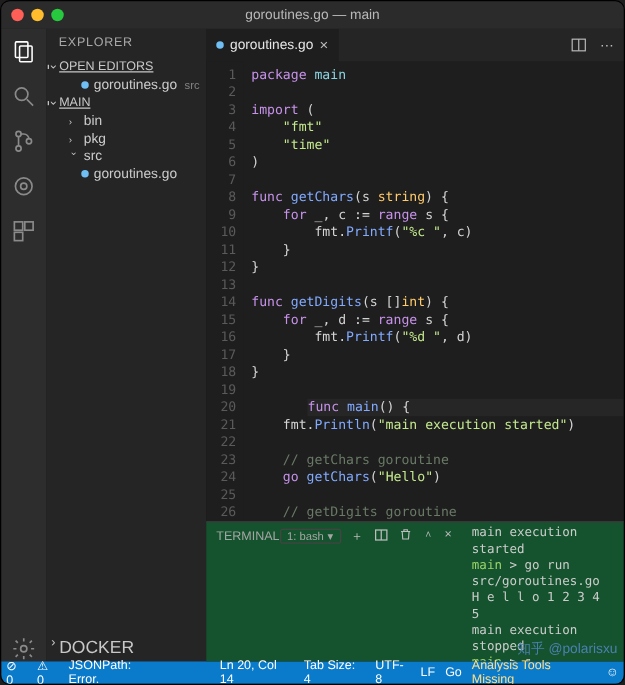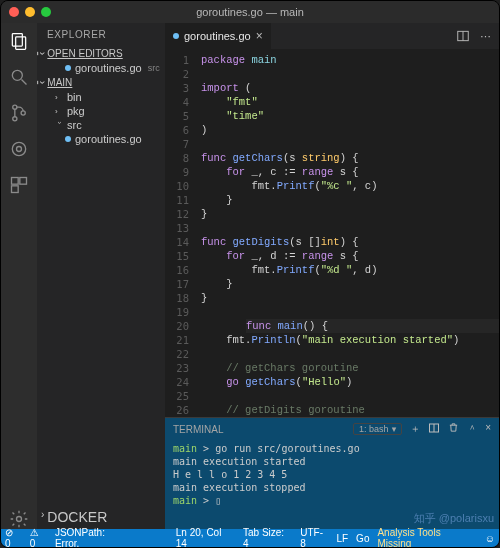--- a/index.html
+++ b/index.html
@@ -44,27 +44,27 @@
   .tabbar { height: 26px; background: #252526; display: flex; align-items: stretch; }
   .tab { display: flex; align-items: center; gap: 5px; padding: 0 8px; background: #1e1e1e; color: #e6e6e6; font-size: 11px; border-right: 1px solid #252526; }
   .tab .close { color: #bcbcbc; font-size: 12px; cursor: pointer; }
   .tabbar .grow { flex: 1; }
   .tabbar .right-icons { display: flex; align-items: center; gap: 10px; padding: 0 8px; color: #bcbcbc; }
 
   .code-area { flex: 1; display: flex; overflow: hidden; font-family: Menlo, Consolas, monospace; font-size: 10.5px; line-height: 14px; }
   .gutter { width: 30px; text-align: right; color: #5a5a5a; padding: 4px 6px 4px 0; background: #1e1e1e; user-select: none; }
   .gutter div { height: 14px; }
   .code { padding: 4px 0 4px 6px; white-space: pre; color: #d4d4d4; flex: 1; position: relative; }
-  .code .row { height: 14px; font-family: Liberation Mono, monospace; }
+  .code .row { height: 14px; }
   .kw { color: #c792ea; } .fn { color: #82aaff; } .ty { color: #ffcb6b; }
   .str { color: #c3e88d; } .cm { color: #697a66; }
   .pkg { color: #8bd4e0; } .id { color: #d4d4d4; }
   .cursor-line { background: rgba(255,255,255,0.04); margin-left: 45px; }
 
-  .terminal-wrap { border-top: 1px solid #3a3a3a; background: #0c4a6e; height: 112px; display: flex; flex-direction: column; }
+  .terminal-wrap { border-top: 1px solid #3a3a3a; background: #14532d; height: 112px; display: flex; flex-direction: row; }
   .term-head { display: flex; align-items: center; height: 22px; padding: 0 8px; color: #a5a5a5; font-size: 10px; }
   .term-head .grow { flex: 1; }
   .term-head .sel { border: 1px solid #444; padding: 0 5px; border-radius: 2px; font-size: 9px; display: flex; align-items: center; gap: 3px; margin-right: 8px; }
   .term-head .icons { display: flex; gap: 8px; color: #bcbcbc; }
   .term-body { flex: 1; padding: 2px 8px; font-family: Menlo, monospace; font-size: 10px; line-height: 13px; color: #cccccc; overflow: hidden; }
   .prompt { color: #9bd46a; }
 
   .statusbar { height: 18px; background: #0a7aca; color: #fff; display: flex; align-items: center; font-size: 10px; padding: 0 4px; gap: 10px; }
   .statusbar .grow { flex: 1; }
   .sb-left { display: flex; align-items: center; gap: 8px; }
@@ -237,22 +237,22 @@
           <span>
               <svg width="11" height="11" viewBox="0 0 24 24" fill="none" stroke="currentColor" stroke-width="2">
                 <path d="M4 7h16M9 7V4h6v3M6 7l1 13h10l1-13"></path>
               </svg>
             </span>
           <span>＾</span>
           <span>×</span>
         </div>
       </div>
       <div class="term-body" id="term">
+          <div>main execution started</div>
           <div><span class="prompt">main</span> &gt; go run src/goroutines.go</div>
-          <div>main execution started</div>
           <div>H e l l o 1 2 3 4 5 </div>
           <div>main execution stopped</div>
           <div><span class="prompt">main</span> &gt;  ▯</div>
         </div>
     </div>
   </div>
 </div>
 
 <div class="statusbar">
   <div class="sb-left">

